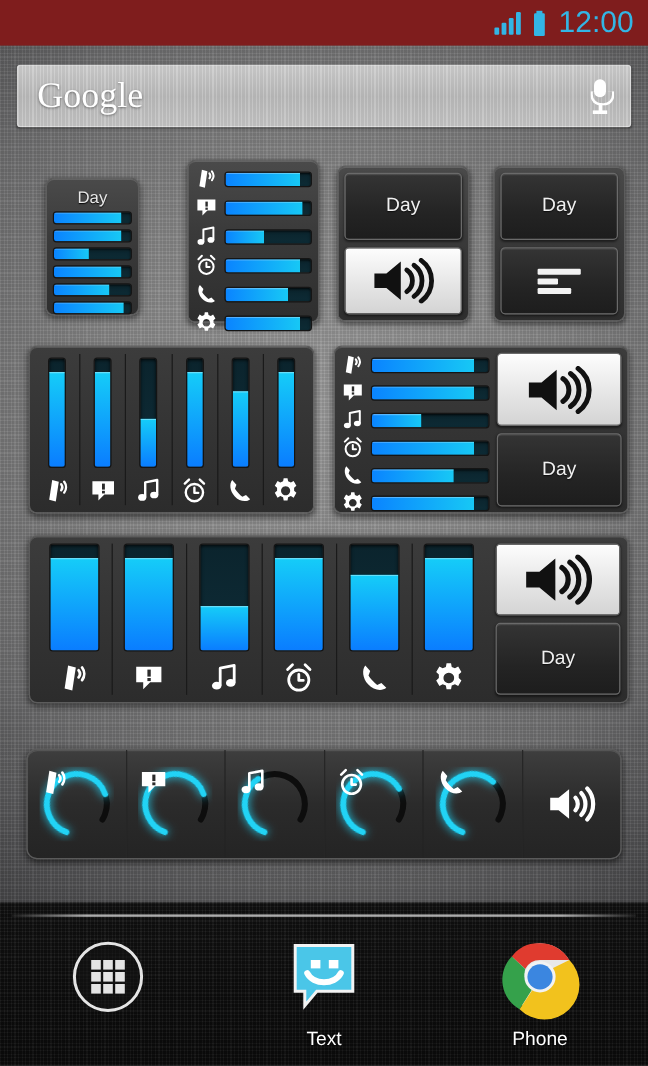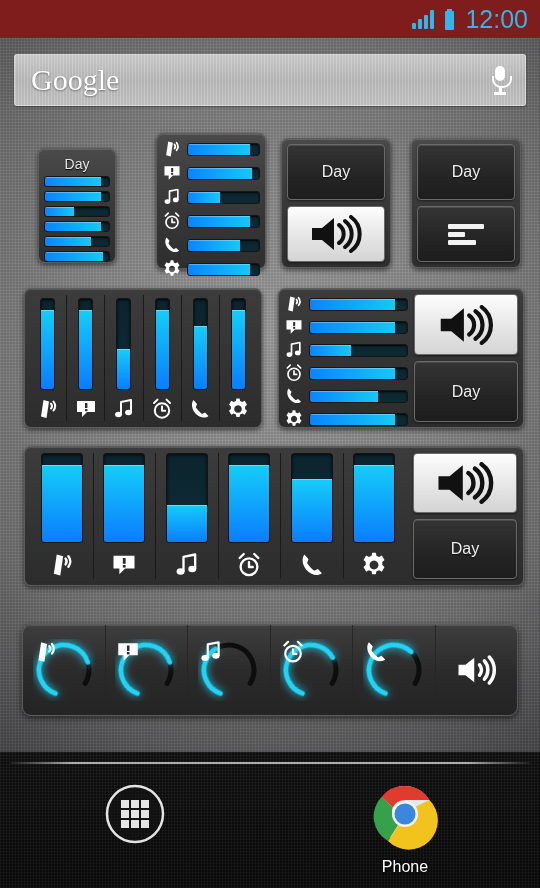--- a/index.html
+++ b/index.html
@@ -700,20 +700,29 @@
             <rect x="42" y="32" width="8" height="8"></rect>
             <rect x="22" y="42" width="8" height="8"></rect>
             <rect x="32" y="42" width="8" height="8"></rect>
             <rect x="42" y="42" width="8" height="8"></rect>
           </g>
         </svg></div>
       <div class="docklabel"></div>
     </div>
     <div class="dockitem">
       <div class="dockicon"><svg width="72" height="72" viewBox="0 0 72 72">
+          <path d="M12 10 h48 v38 h-30 l-10 12 v-12 h-8 Z" fill="#4ac6e8" stroke="#f2f2f2" stroke-width="2.5"></path>
+          <rect x="25" y="22" width="8" height="7" fill="#fff"></rect>
+          <rect x="40" y="22" width="8" height="7" fill="#fff"></rect>
+          <path d="M22 33 C27 43 45 43 50 33" stroke="#fff" stroke-width="5" fill="none" stroke-linecap="round"></path>
+        </svg></div>
+      <div class="docklabel">Text</div>
+    </div>
+    <div class="dockitem">
+      <div class="dockicon"><svg width="72" height="72" viewBox="0 0 72 72">
           <circle cx="36" cy="36" r="28" fill="#e8e8e8"></circle>
           <path d="M36 8 A28 28 0 0 1 60.5 22 L36 22 A14 14 0 0 0 23.7 29.5 L12.5 19 A28 28 0 0 1 36 8 Z" fill="#e03b2f"></path>
           <path d="M12.5 19 L23.7 29.5 A14 14 0 0 0 30 45.5 L19 63 A28 28 0 0 1 12.5 19 Z" fill="#35a14b"></path>
           <path d="M60.5 22 A28 28 0 0 1 19 63 L30.5 45.7 A14 14 0 0 0 48 36 A14 14 0 0 0 46 29 Z" fill="#f2c21d"></path>
           <circle cx="36" cy="36" r="13" fill="#f2f2f2"></circle>
           <circle cx="36" cy="36" r="10.5" fill="#3b86e0"></circle>
         </svg></div>
       <div class="docklabel">Phone</div>
     </div>
   </div>

